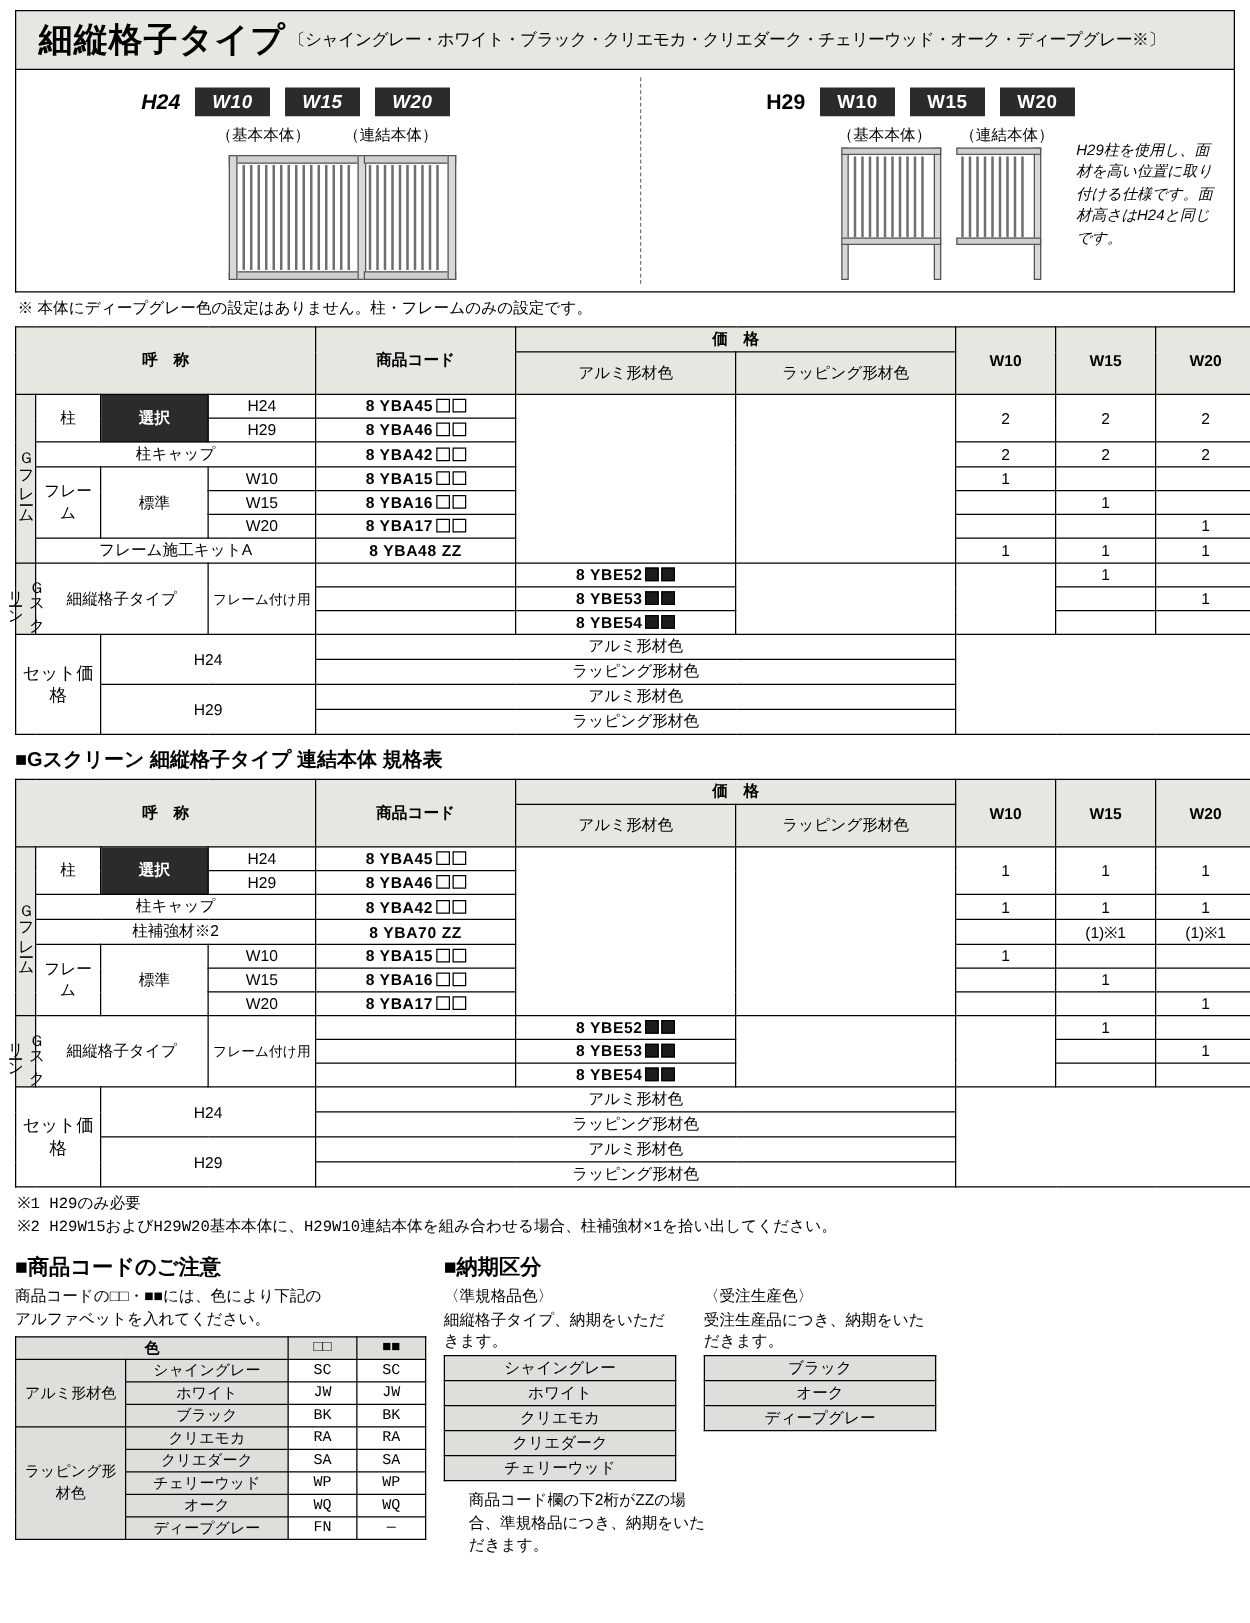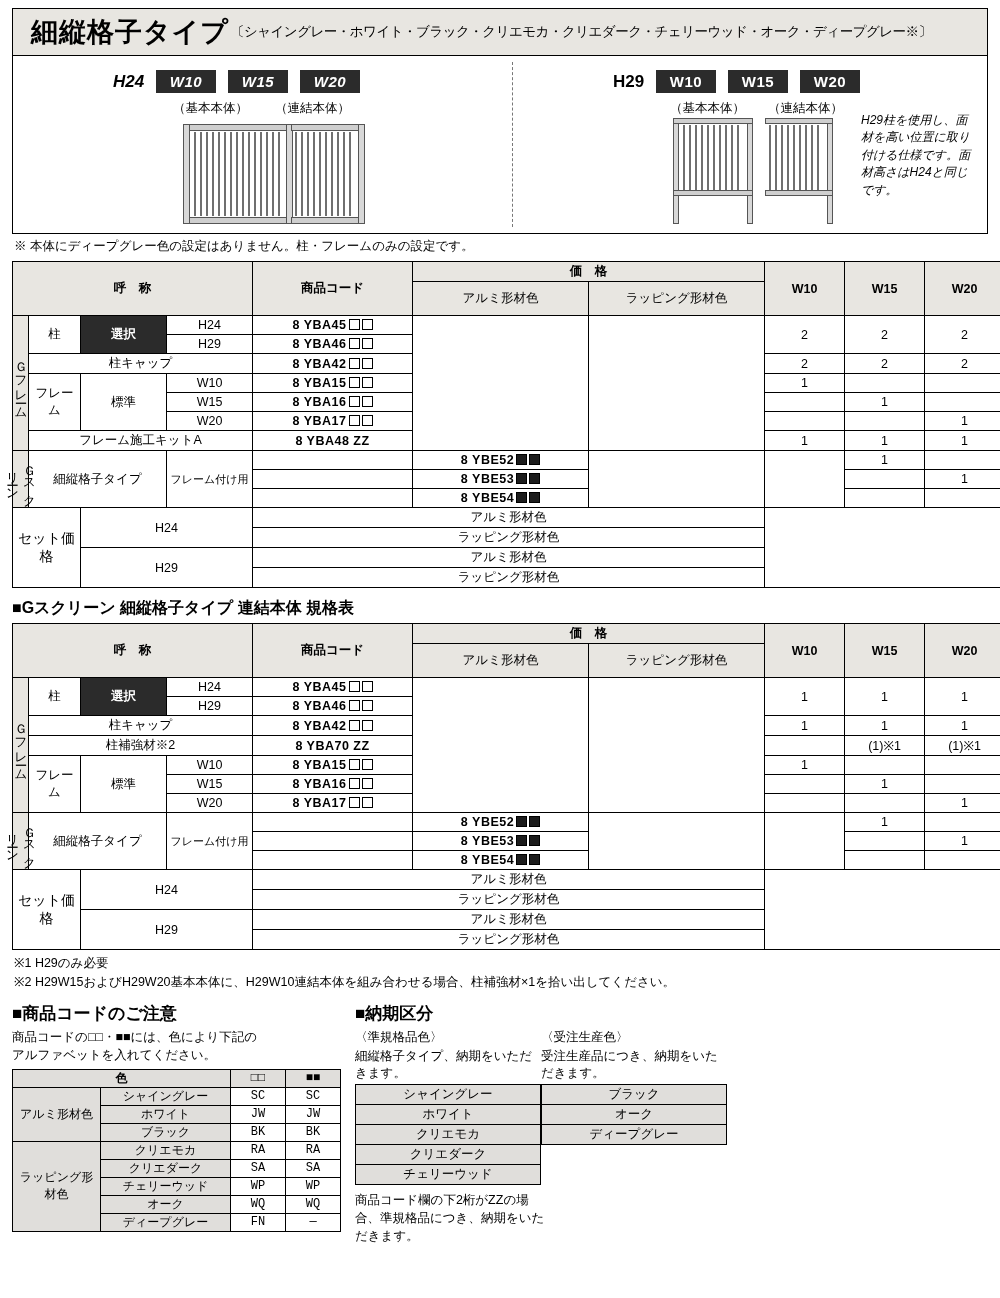--- a/index.html
+++ b/index.html
@@ -80,40 +80,40 @@
   }
   .code { font-weight:bold; font-size:14px; letter-spacing:0.5px; }
   .sq-w, .sq-b {
     display:inline-block; width:11px; height:11px;
     border:1px solid #000; vertical-align:-1px; margin-left:2px;
   }
   .sq-b { background:#1c1c1c; }
   .sq-w { background:#fff; }
   .sel-black { background:#2b2b2b !important; color:#fff; font-weight:bold; }
 
-  .footnote-2 { font-size:12.5px; margin:4px 6px 0 6px; line-height:1.5; }
+  .footnote-2 { font-size:12.5px; margin:4px 6px 0 6px; line-height:1.5;font-family:Liberation Mono, monospace; }
 
   
   .bottom { display:flex; margin:10px 4px 0 4px; gap:14px; }
   .bcol-left { width:330px;font-family:Liberation Mono, monospace; }
   .bcol-right { width:640px; }
   .b-title { font-size:17px; font-weight:bold; margin-bottom:4px; }
   .b-text { font-size:12.5px; line-height:1.45; margin-bottom:4px; }
 
   table.colortbl { border-collapse:collapse; width:328px; table-layout:fixed; }
   table.colortbl td { border:1px solid #000; font-size:12px; text-align:center; height:18px; padding:0 2px; }
   table.colortbl td.lbl { background:#e0dedb; }
   table.colortbl td.hdrc { background:#e0dedb; font-weight:bold; }
 
-  .deliv-cols { display:flex; }
+  .deliv-cols { display:flex; gap:22px; }
   .deliv-col { width:186px; }
   .deliv-head { font-size:12.5px; margin-bottom:2px; }
   table.deliv { border-collapse:collapse; width:186px; table-layout:fixed; }
   table.deliv td { border:1px solid #000; background:#e0dedb; font-size:12.5px; text-align:center; height:18px; }
-  .deliv-note { font-size:12.5px; margin-top:6px; line-height:1.45; width:190px; }
+  .deliv-note { font-size:12.5px; margin-top:6px; line-height:1.45; width:190px;margin-left:20px; }
 </style>
 </head>
 <body>
 
 <div class="page">
 
   <div class="header-band">
     <span class="header-title">細縦格子タイプ</span>
     <span class="header-sub">〔シャイングレー・ホワイト・ブラック・クリエモカ・クリエダーク・チェリーウッド・オーク・ディープグレー※〕</span>
   </div>

